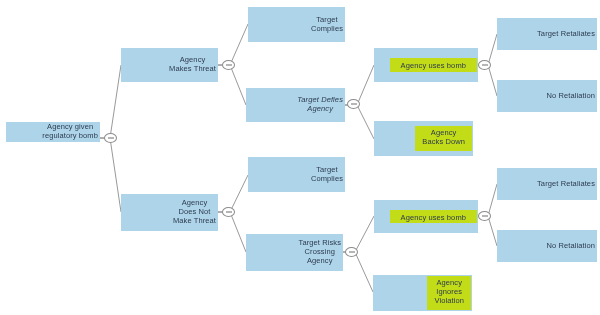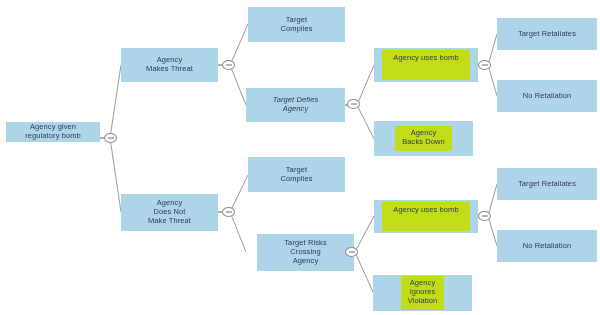--- a/index.html
+++ b/index.html
@@ -23,41 +23,41 @@
     height: 315px;
     pointer-events: none;
   }
   .node {
     position: absolute;
     box-sizing: border-box;
     background: #aed4ea;
     color: #2d3b4e;
     display: flex;
     align-items: center;
-    justify-content: center;
+    justify-content: flex-end;
     text-align: center;
     line-height: 1.18;
     letter-spacing: 0.1px;
     font-size: 7.5px;
     padding: 1px 2px;
     z-index: 2;
   }
   .node .label {
     display: block;
     white-space: pre-line;
     position: relative;
     z-index: 3;
   }
   .node.highlight .label {
     background: #c2dc18;
     padding: 2px 6px 3px 6px;
     box-shadow: 0 0 0 1px #c2dc18;
   }
   .node.highlight.wide .label {
-    padding: 3px 10px 16px 10px;
+    padding: 3px 10px 0 10px;
   }
   .toggle {
     position: absolute;
     width: 13px;
     height: 10px;
     border: 1px solid #8d8d8d;
     border-radius: 50%;
     background: #ffffff;
     box-sizing: border-box;
     z-index: 4;
@@ -112,21 +112,21 @@
 Complies</span>
       </div>
       <div class="node" style="left: 246px; top: 88px; width: 99px; height: 34px; background: rgb(174, 212, 234); color: rgb(45, 59, 78); font-style: italic;">
         <span class="label">Target Defies
 Agency</span>
       </div>
       <div class="node" style="left: 248px; top: 157px; width: 97px; height: 35px; background: rgb(174, 212, 234); color: rgb(45, 59, 78);">
         <span class="label">Target
 Complies</span>
       </div>
-      <div class="node" style="left: 257px; top: 234px; width: 97px; height: 37px; background: rgb(174, 212, 234); color: rgb(45, 59, 78);">
+      <div class="node" style="left: 246px; top: 234px; width: 97px; height: 37px; background: rgb(174, 212, 234); color: rgb(45, 59, 78);">
         <span class="label">Target Risks
 Crossing
 Agency</span>
       </div>
       <div class="node highlight wide" style="left: 374px; top: 48px; width: 104px; height: 34px; background: rgb(174, 212, 234); color: rgb(45, 59, 78);">
         <span class="label" style="background: rgb(194, 220, 24);">Agency uses bomb</span>
       </div>
       <div class="node highlight" style="left: 374px; top: 121px; width: 99px; height: 35px; background: rgb(174, 212, 234); color: rgb(45, 59, 78);">
         <span class="label" style="background: rgb(194, 220, 24);">Agency
 Backs Down</span>

